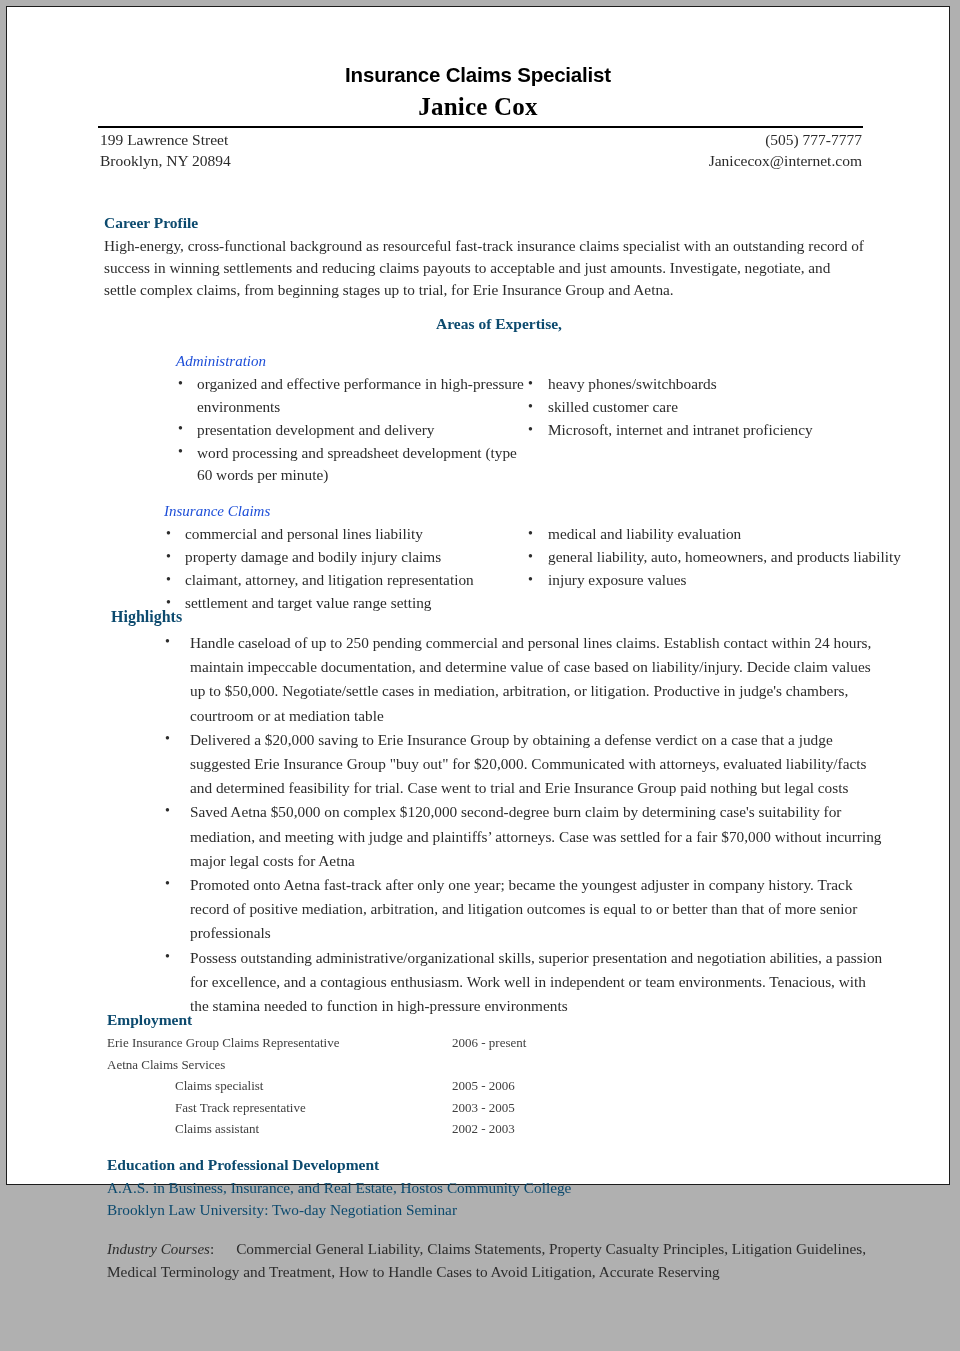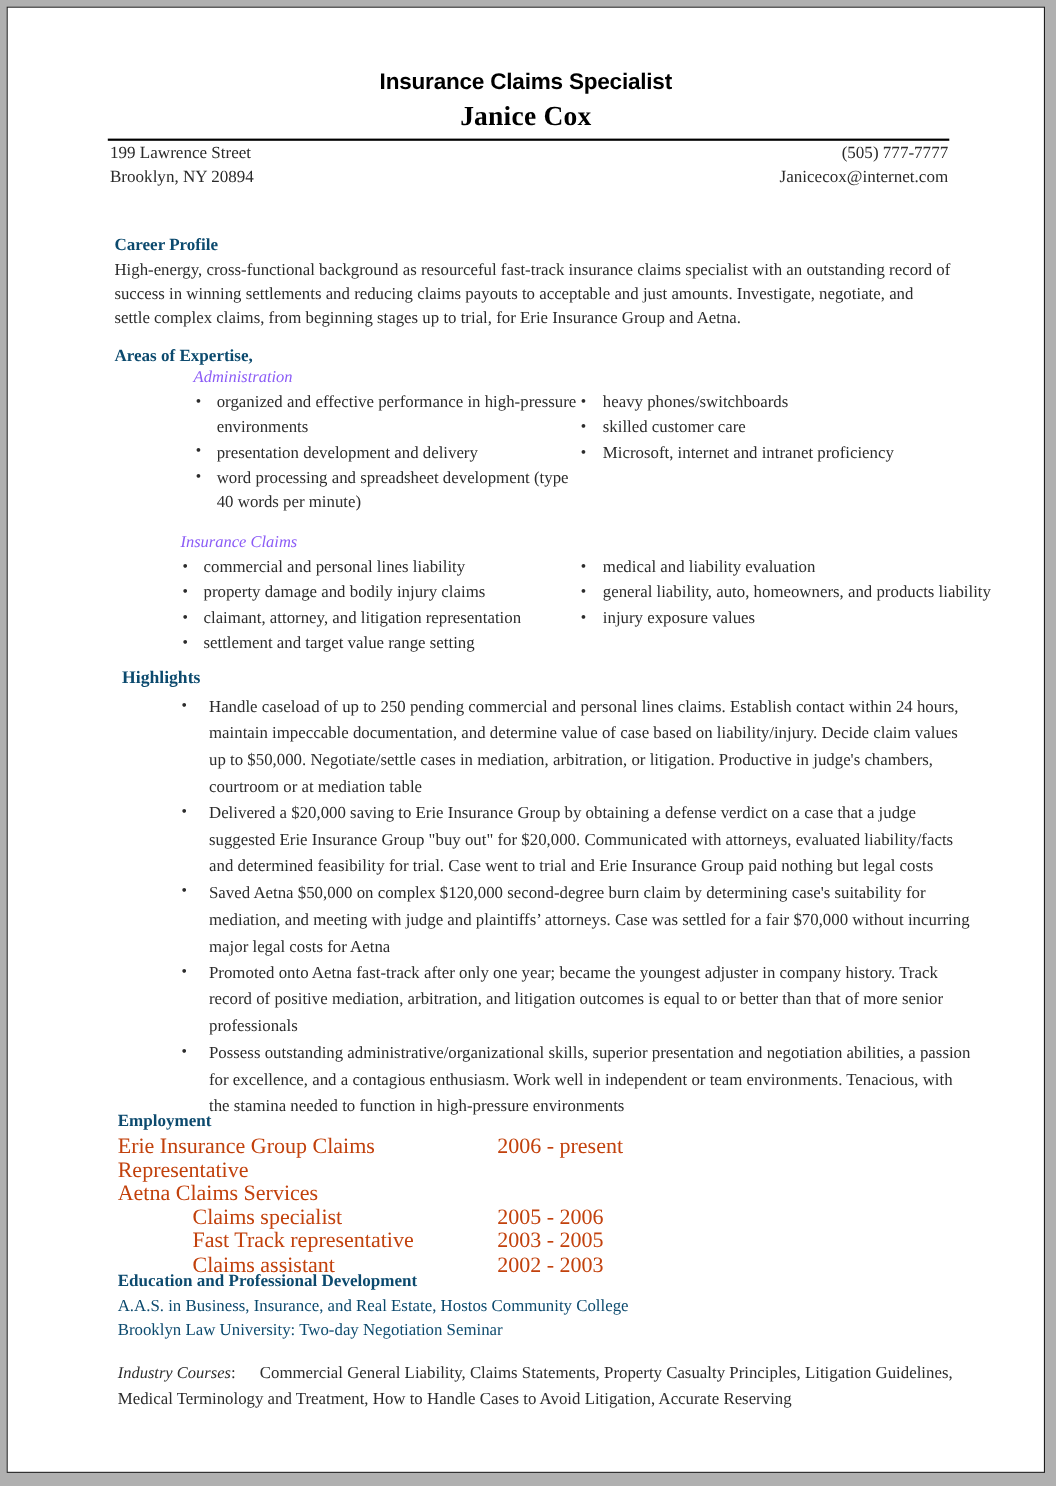--- a/index.html
+++ b/index.html
@@ -20,21 +20,21 @@
     width: 960px;
     height: 1351px;
     background: #b0b0b0;
     box-sizing: border-box;
   }
   .page-sheet {
     position: absolute;
     left: 6px;
     top: 6px;
     width: 944px;
-    height: 1333px;
+    height: 1179px;
     background: #ffffff;
     border: 1px solid #1c1c1c;
     box-sizing: border-box;
     text-decoration: underline;
   }
   .doc {
     position: absolute;
     left: 0; top: 0;
     width: 100%;
     height: 100%;
@@ -112,26 +112,26 @@
     text-align: left;
   }
 
   
   .expertise {
     position: absolute;
     left: 97px;
     top: 308px;
     width: 790px;
   }
-  .expertise > .section-head { margin-bottom: 2px; }
+  .expertise > .section-head { margin-bottom: 20px; text-align: center; }
   .exp-group { position: relative; }
   .exp-sub {
     font-style: italic;
     font-size: 15px;
-    color: #8b5cf6;
+    color: #1d4ed8;
     margin: 0 0 3px 0;
   }
   .exp-cols {
     display: flex;
     align-items: flex-start;
   }
   .exp-col-left { width: 350px; flex: none; }
   .exp-col-right { width: 430px; flex: none; }
   ul.blist {
     list-style: none;
@@ -205,22 +205,22 @@
   
   .employment {
     position: absolute;
     left: 100px;
     top: 1004px;
     width: 600px;
   }
   .employment > .section-head { margin-bottom: 3px; }
   .emp-row {
     display: flex;
-    font-size: 20px;
-    color: #c2410c;
+    font-size: 13px;
+    color: #404040;
     line-height: 21.5px;
   }
   .emp-role { width: 345px; flex: none; }
   .emp-role.indented { padding-left: 68px; width: 277px; }
   .emp-dates { flex: none; }
 
   
   .education {
     position: absolute;
     left: 100px;
@@ -280,21 +280,21 @@
       <div class="expertise">
         <div class="section-head">Areas of Expertise,</div>
 
         <div class="exp-group group-admin">
           <div class="exp-sub">Administration</div>
           <div class="exp-cols">
             <div class="exp-col-left">
               <ul class="blist">
                 <li>organized and effective performance in high-pressure environments</li>
                 <li>presentation development and delivery</li>
-                <li>word processing and spreadsheet development (type 40 words per minute)</li>
+                <li>word processing and spreadsheet development (type 60 words per minute)</li>
               </ul>
             </div>
             <div class="exp-col-right">
               <ul class="blist">
                 <li>heavy phones/switchboards</li>
                 <li>skilled customer care</li>
                 <li>Microsoft, internet and intranet proficiency</li>
               </ul>
             </div>
           </div>

